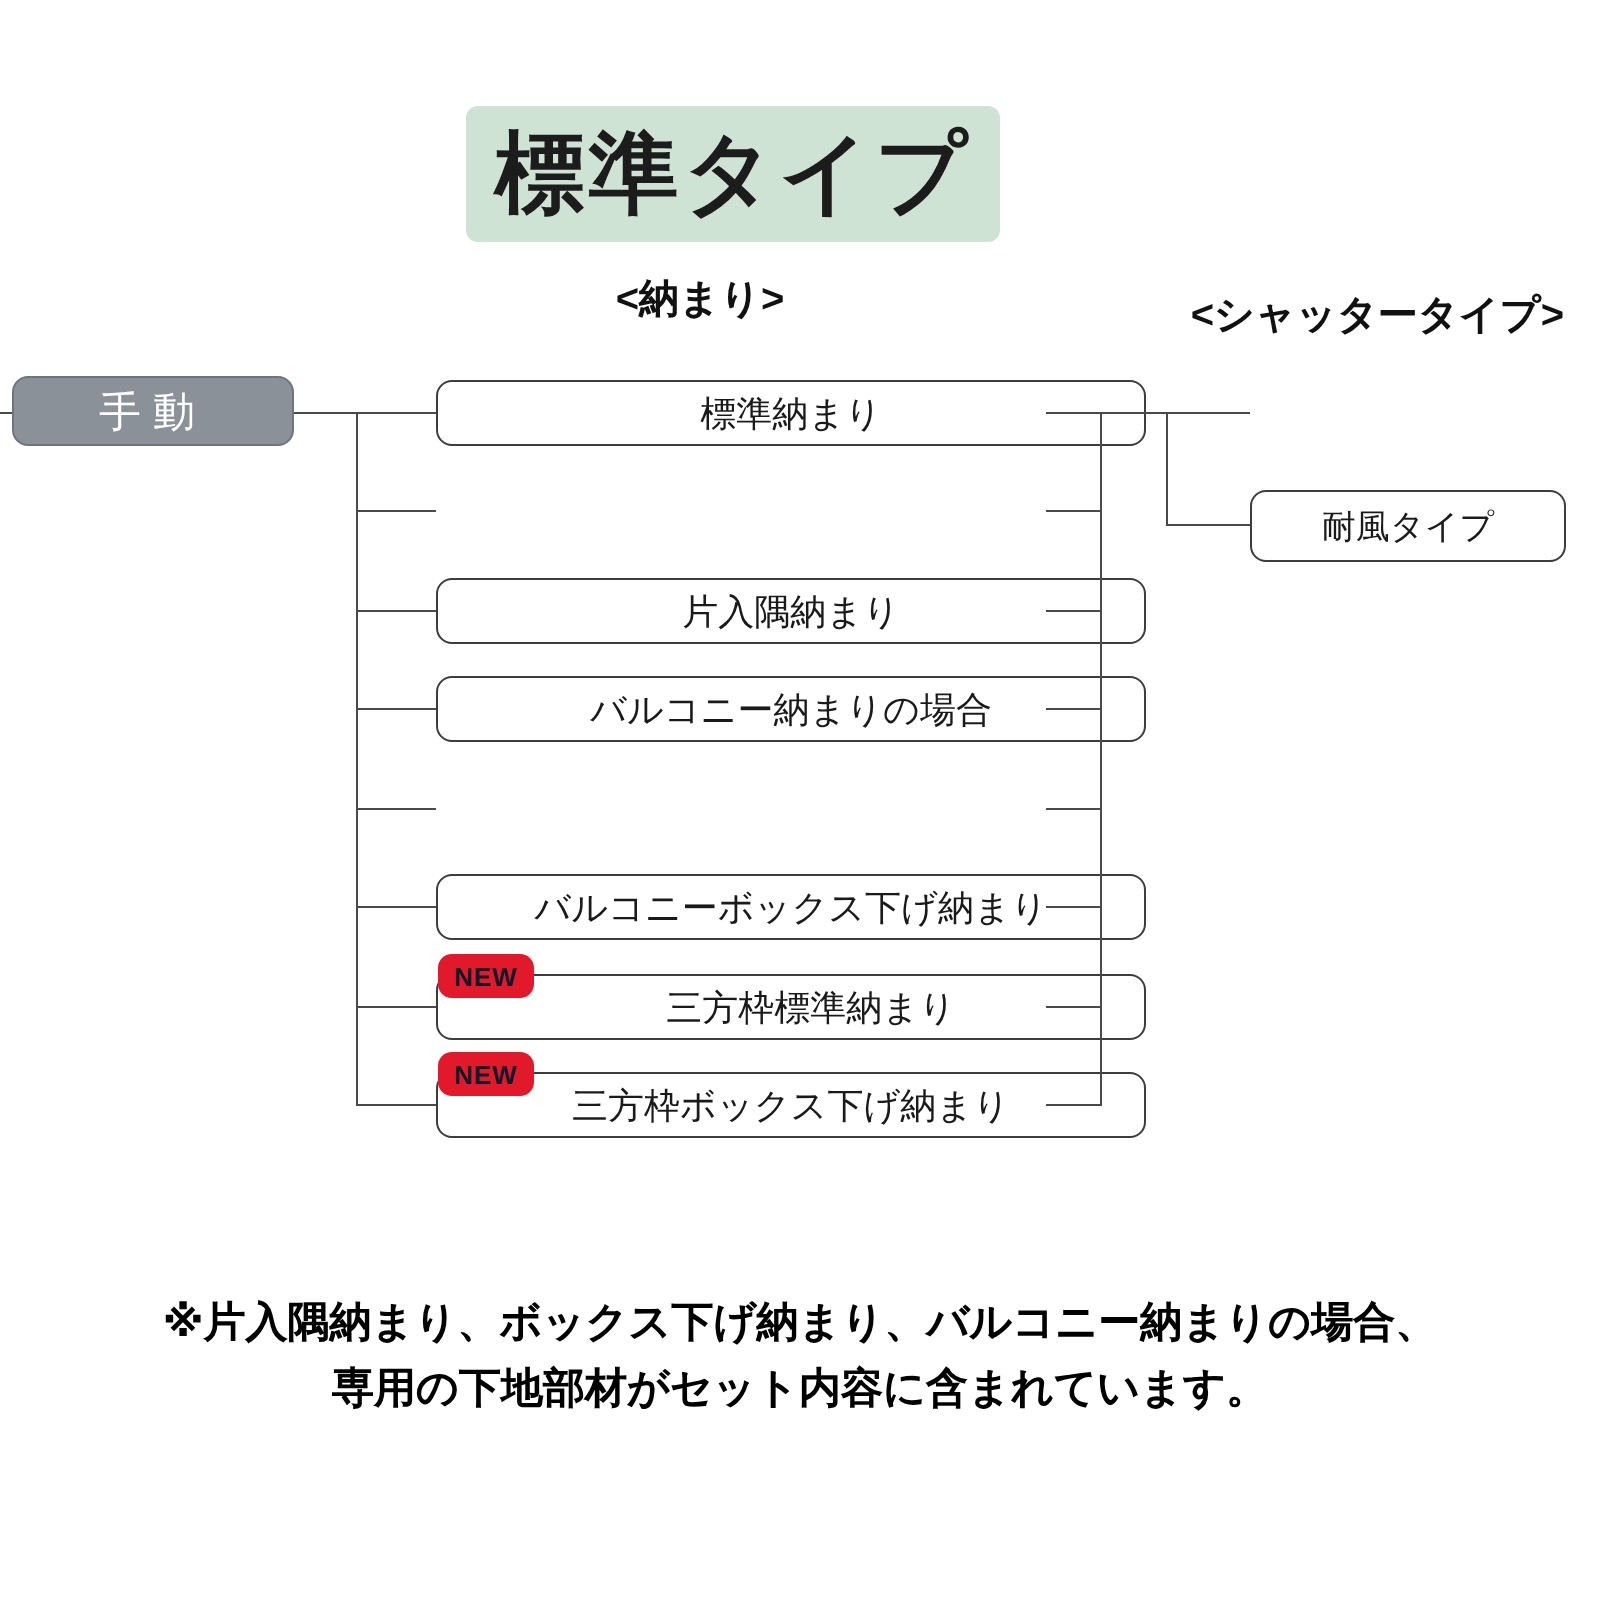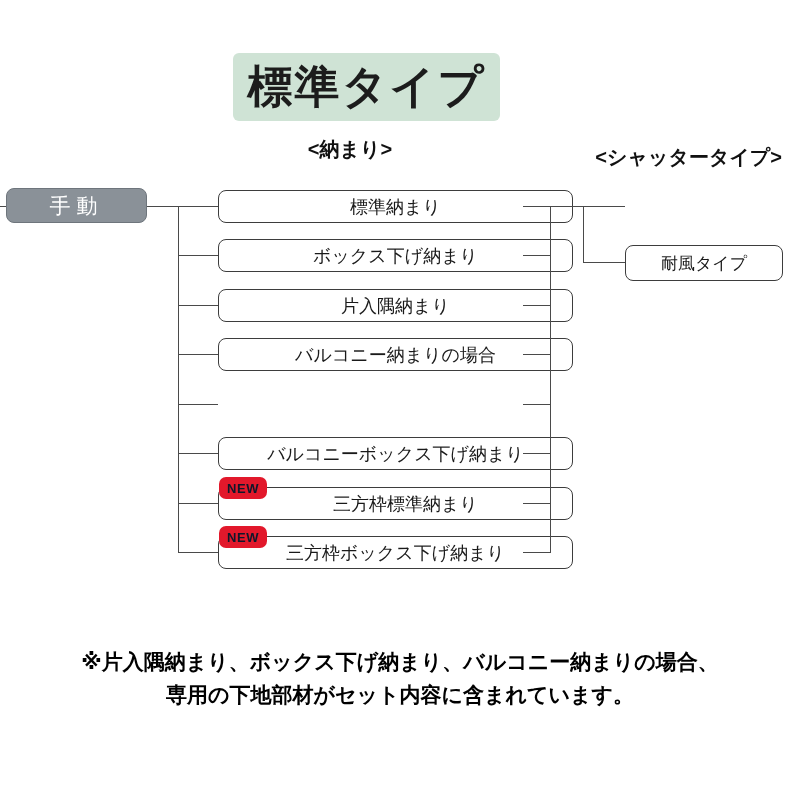--- a/index.html
+++ b/index.html
@@ -78,21 +78,20 @@
   <div class="ln h" style="left:523px;top:552px;width:27px;"></div>
   <div class="ln v" style="left:550px;top:206px;height:347px;"></div>
 
   <div class="ln h" style="left:550px;top:206px;width:75px;"></div>
   <div class="ln v" style="left:583px;top:206px;height:57px;"></div>
   <div class="ln h" style="left:583px;top:262px;width:42px;"></div>
 
   <div class="node root">手動</div>
 
   <div class="node mid r1">標準納まり</div>
-  <div class="node mid r2">ボックス下げ納まり</div>
   <div class="node mid r3">片入隅納まり</div>
   <div class="node mid r4">バルコニー納まりの場合</div>
   <div class="node mid r6">バルコニーボックス下げ納まり</div>
   <div class="node mid r7">三方枠標準納まり</div>
   <div class="node mid r8">三方枠ボックス下げ納まり</div>
 
   <div class="badge b7">NEW</div>
   <div class="badge b8">NEW</div>
 
   <div class="node shut s2">耐風タイプ</div>

